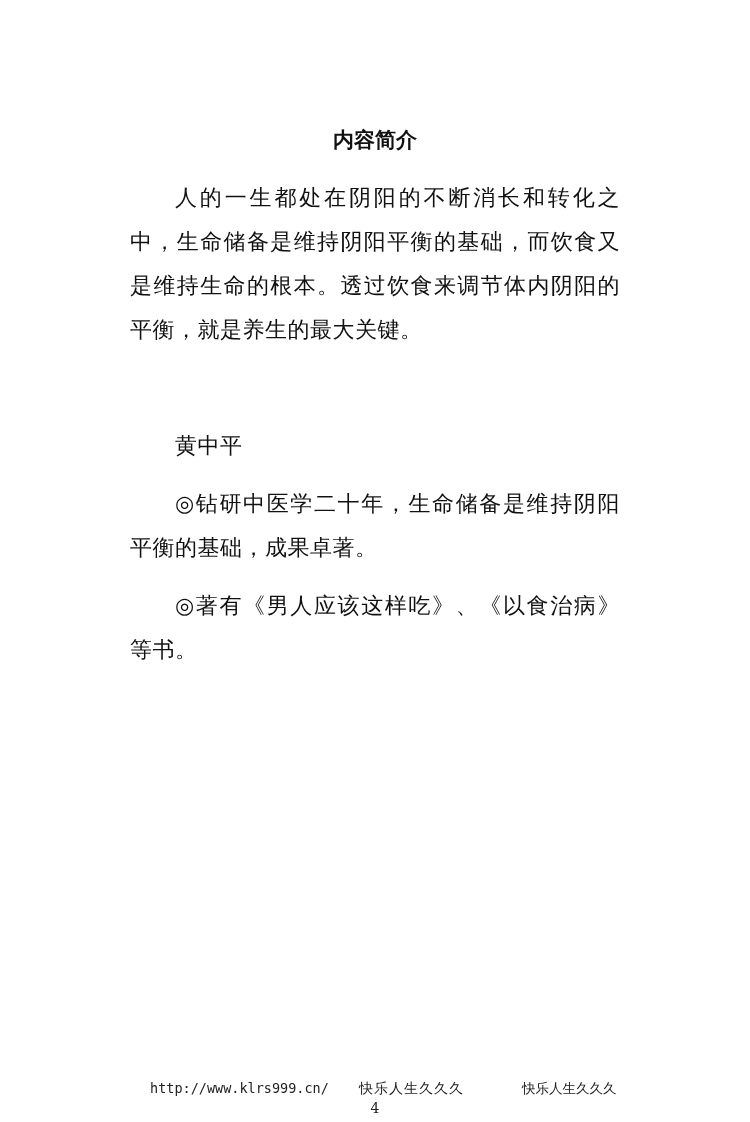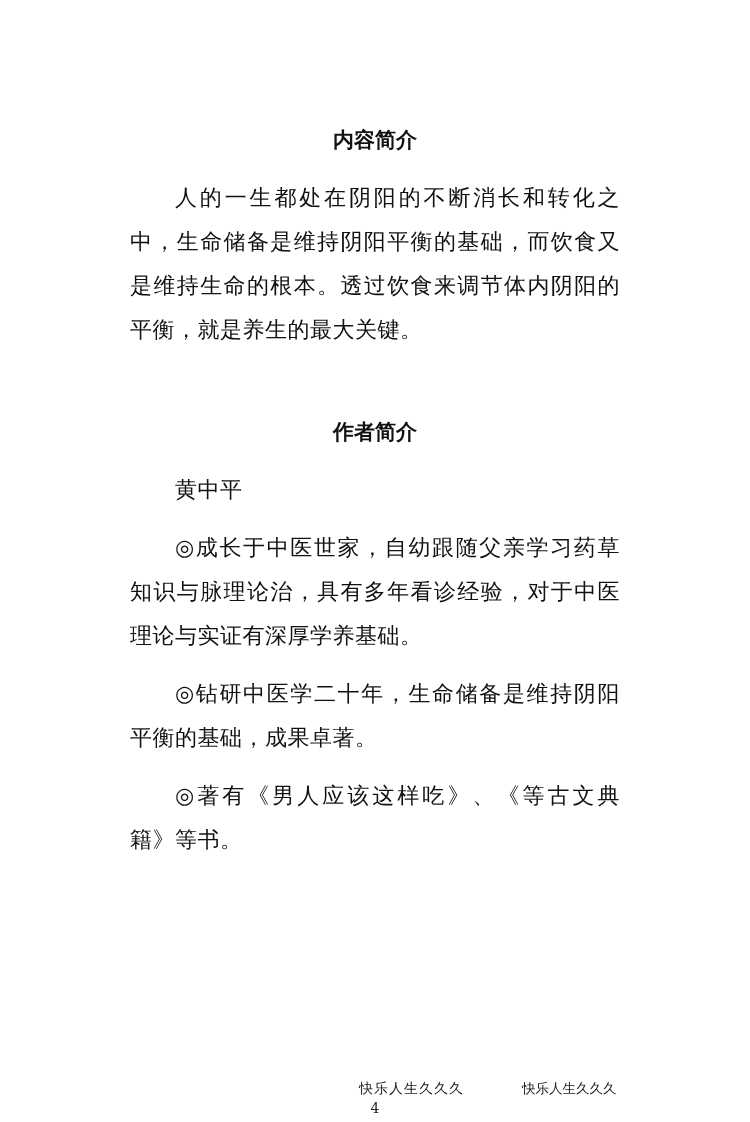--- a/index.html
+++ b/index.html
@@ -97,27 +97,26 @@
   <div class="content">
 
     <section>
       <h2 class="heading">内容简介</h2>
       <p class="para">人的一生都处在阴阳的不断消长和转化之中，生命储备是维持阴阳平衡的基础，而饮食又是维持生命的根本。透过饮食来调节体内阴阳的平衡，就是养生的最大关键。</p>
     </section>
 
     <div class="gap"></div>
 
     <section>
-      <h2 class="heading">作者简介</h2>
       <p class="para">黄中平</p>
-      <p class="para">◎成长于中医世家，自幼跟随父亲学习药草知识与脉理论治，具有多年看诊经验，对于中医理论与实证有深厚学养基础。</p>
       <p class="para">◎钻研中医学二十年，生命储备是维持阴阳平衡的基础，成果卓著。</p>
-      <p class="para">◎著有《男人应该这样吃》、《等古文典籍》等书。</p>
+      <p class="para">◎著有《男人应该这样吃》、《以食治病》等书。</p>
     </section>
 
   </div>
 
   <div class="footer">
+    <span class="footer-line footer-url">http://www.klrs999.cn/</span>
     <span class="footer-line footer-slogan">快乐人生久久久</span>
     <span class="footer-line footer-maker">快乐人生久久久</span>
     <div class="page-number">4</div>
   </div>
 </div>
 
 </body></html>

